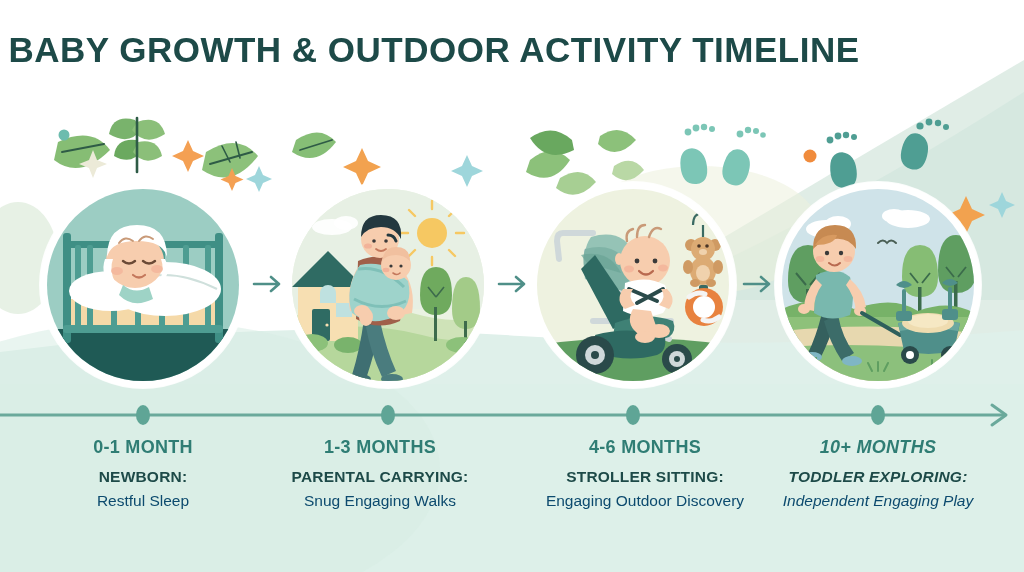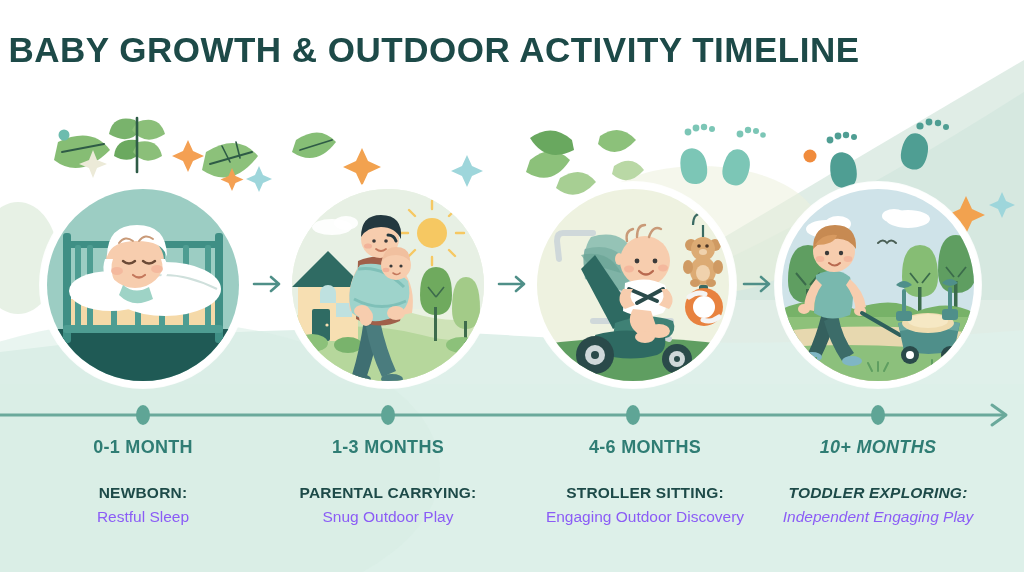--- a/index.html
+++ b/index.html
@@ -41,25 +41,25 @@
   
   .timeline{position:absolute;left:0;top:398px;width:1024px;height:34px;}
 
   
   .caption{position:absolute;top:434px;width:250px;text-align:center;}
   .cap-month{
     font-size:18px;font-weight:bold;color:#2f7d74;letter-spacing:.3px;
     line-height:26px;white-space:nowrap;
   }
   .cap-role{
-    margin-top:23px;font-size:15.5px;font-weight:bold;color:#1d4a48;
+    margin-top:7px;font-size:15.5px;font-weight:bold;color:#1d4a48;
     letter-spacing:.2px;line-height:20px;white-space:nowrap;
   }
   .cap-desc{
-    margin-top:3px;font-size:15.5px;color:#8b5cf6;line-height:22px;font-weight:normal;
+    margin-top:3px;font-size:15.5px;color:#0c4a6e;line-height:22px;font-weight:normal;
   }
 </style>
 </head>
 <body>
 
 <div id="stage">
 
   <svg class="bg-svg" viewBox="0 0 1024 572" xmlns="http://www.w3.org/2000/svg">
     <rect x="0" y="0" width="1024" height="572" fill="#ffffff"></rect>
 
@@ -453,24 +453,24 @@
     <ellipse cx="633" cy="17" rx="7" ry="10" fill="#5fa596"></ellipse>
     <ellipse cx="878" cy="17" rx="7" ry="10" fill="#5fa596"></ellipse>
   </svg>
 
   <div class="caption" style="left:18px;">
     <div class="cap-month">0-1 MONTH</div>
     <div class="cap-role">NEWBORN:</div>
     <div class="cap-desc">Restful Sleep</div>
   </div>
 
-  <div class="caption" style="left:263px;">
+  <div class="caption" style="left:255px;">
     <div class="cap-month">1-3 MONTHS</div>
     <div class="cap-role">PARENTAL CARRYING:</div>
-    <div class="cap-desc">Snug Outdoor Play</div>
+    <div class="cap-desc">Snug Engaging Walks</div>
   </div>
 
   <div class="caption" style="left:520px;">
     <div class="cap-month">4-6 MONTHS</div>
     <div class="cap-role">STROLLER SITTING:</div>
     <div class="cap-desc">Engaging Outdoor Discovery</div>
   </div>
 
   <div class="caption" style="left:753px;font-style:italic;">
     <div class="cap-month">10+ MONTHS</div>

